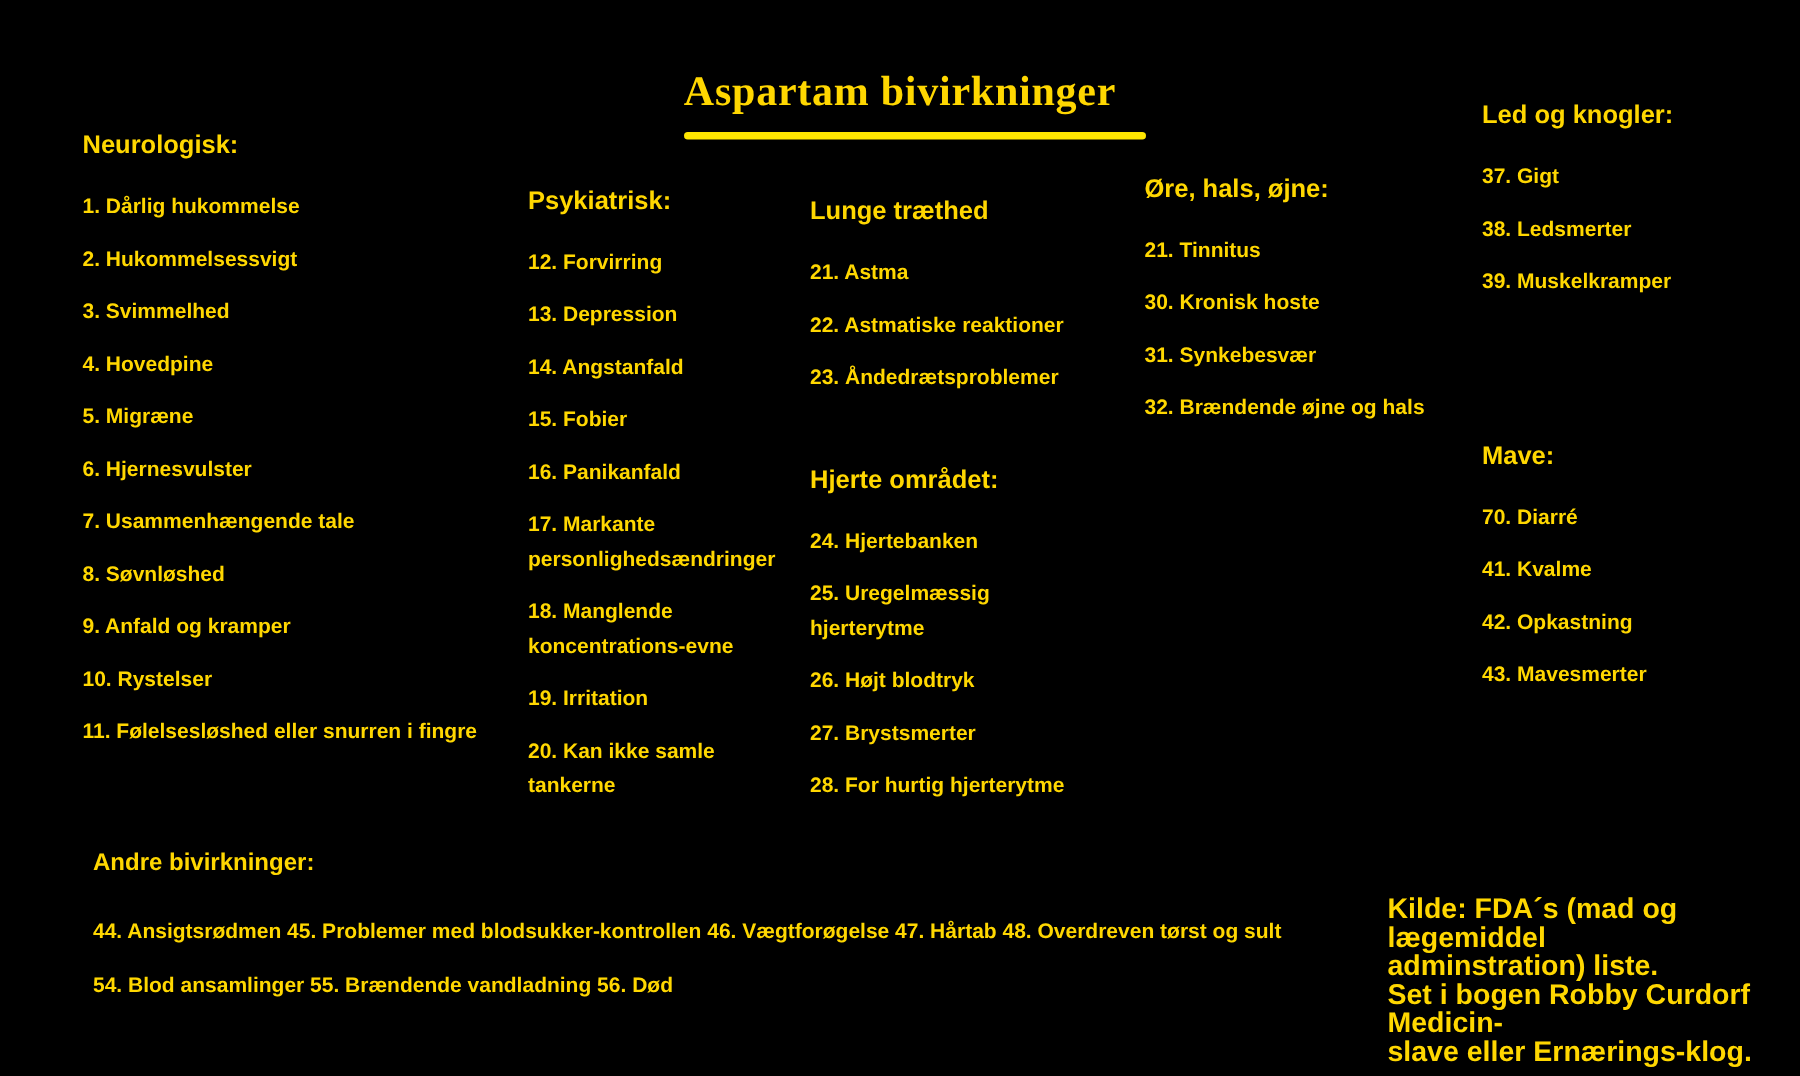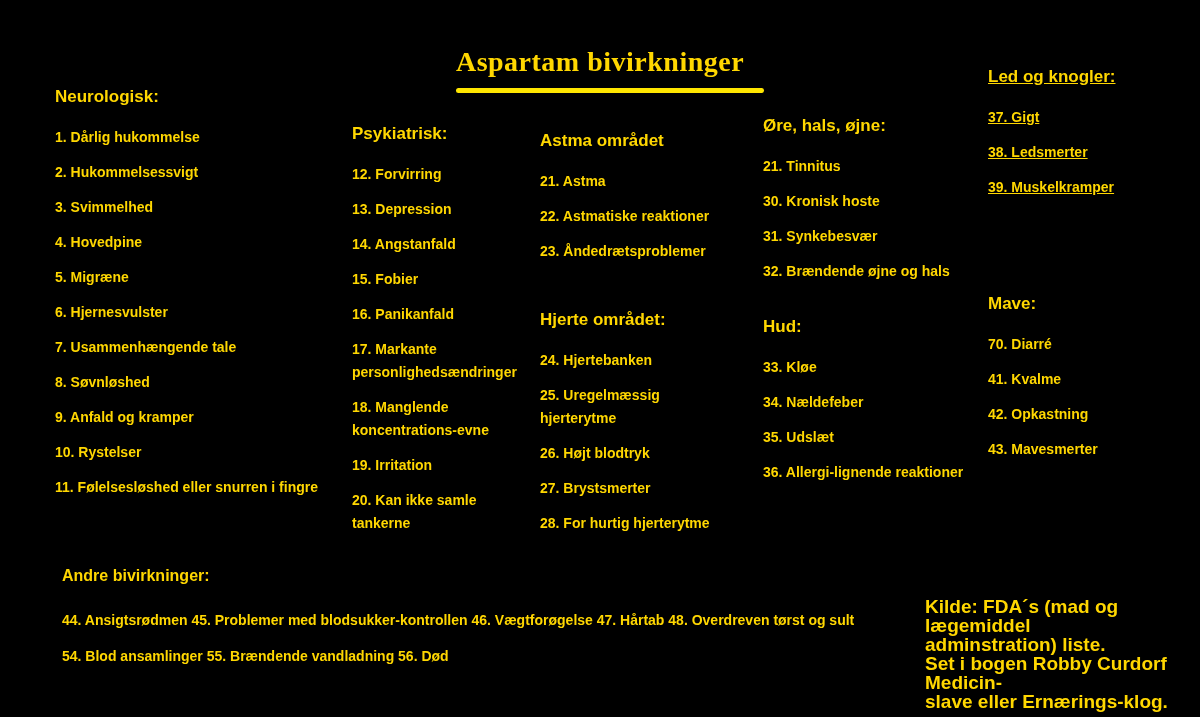--- a/index.html
+++ b/index.html
@@ -45,21 +45,21 @@
     font-size: 14px;
     line-height: 23px;
     margin-bottom: 12px;
   }
   #sec-neurologisk { left: 55px;  top: 87px;  width: 300px; }
   #sec-psykiatrisk { left: 352px; top: 124px; width: 186px; }
   #sec-lunge       { left: 540px; top: 131px; width: 200px; }
   #sec-hjerte      { left: 540px; top: 310px; width: 170px; }
   #sec-ore         { left: 763px; top: 116px; width: 205px; }
   #sec-hud         { left: 763px; top: 317px; width: 205px; }
-  #sec-led         { left: 988px; top: 67px;  width: 200px; text-decoration: underline; }
+  #sec-led         { left: 988px; top: 67px;  width: 200px; }
   #sec-mave        { left: 988px; top: 294px; width: 200px; }
   #sec-andre       { left: 62px;  top: 566px; width: 890px; }
   #sec-andre .heading { font-size: 16px; margin-bottom: 24px; }
   #sec-andre .item { line-height: 20px; margin-bottom: 16px; white-space: nowrap; }
   #sec-source {
     left: 925px; top: 597px; width: 268px;
     font-size: 19px; line-height: 19px;
   }
 </style>
 </head>
@@ -92,21 +92,21 @@
     <div class="item">14. Angstanfald</div>
     <div class="item">15. Fobier</div>
     <div class="item">16. Panikanfald</div>
     <div class="item">17. Markante personlighedsændringer</div>
     <div class="item">18. Manglende koncentrations-evne</div>
     <div class="item">19. Irritation</div>
     <div class="item">20. Kan ikke samle tankerne</div>
   </div>
 
   <div class="section" id="sec-lunge">
-    <div class="heading">Astma området</div>
+    <div class="heading">Lunge træthed</div>
     <div class="item">21. Astma</div>
     <div class="item">22. Astmatiske reaktioner</div>
     <div class="item">23. Åndedrætsproblemer</div>
   </div>
 
   <div class="section" id="sec-hjerte">
     <div class="heading">Hjerte området:</div>
     <div class="item">24. Hjertebanken</div>
     <div class="item">25. Uregelmæssig hjerterytme</div>
     <div class="item">26. Højt blodtryk</div>
@@ -115,27 +115,20 @@
   </div>
 
   <div class="section" id="sec-ore">
     <div class="heading">Øre, hals, øjne:</div>
     <div class="item">21. Tinnitus</div>
     <div class="item">30. Kronisk hoste</div>
     <div class="item">31. Synkebesvær</div>
     <div class="item">32. Brændende øjne og hals</div>
   </div>
 
-  <div class="section" id="sec-hud">
-    <div class="heading">Hud:</div>
-    <div class="item">33. Kløe</div>
-    <div class="item">34. Nældefeber</div>
-    <div class="item">35. Udslæt</div>
-    <div class="item">36. Allergi-lignende reaktioner</div>
-  </div>
 
   <div class="section" id="sec-led">
     <div class="heading">Led og knogler:</div>
     <div class="item">37. Gigt</div>
     <div class="item">38. Ledsmerter</div>
     <div class="item">39. Muskelkramper</div>
   </div>
 
   <div class="section" id="sec-mave">
     <div class="heading">Mave:</div>

